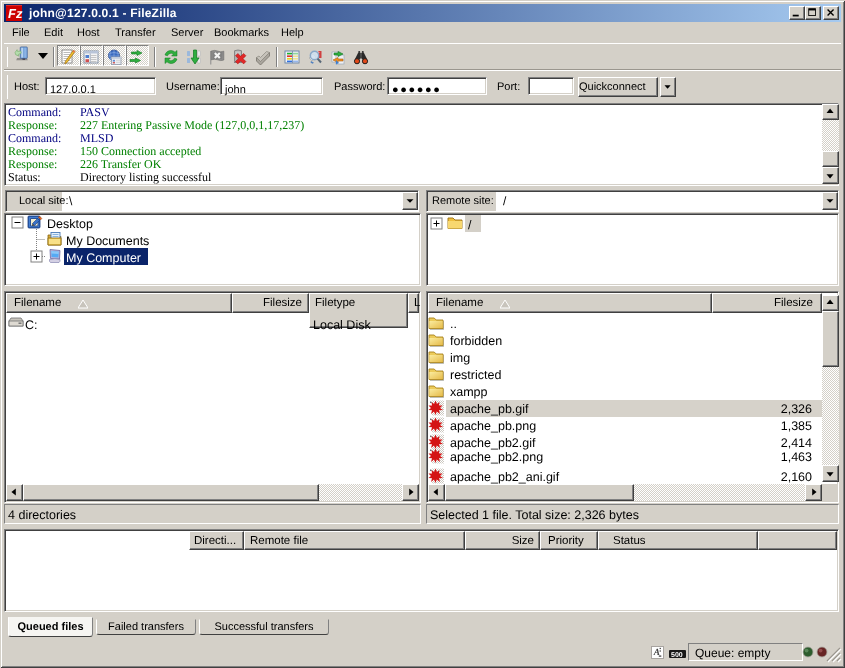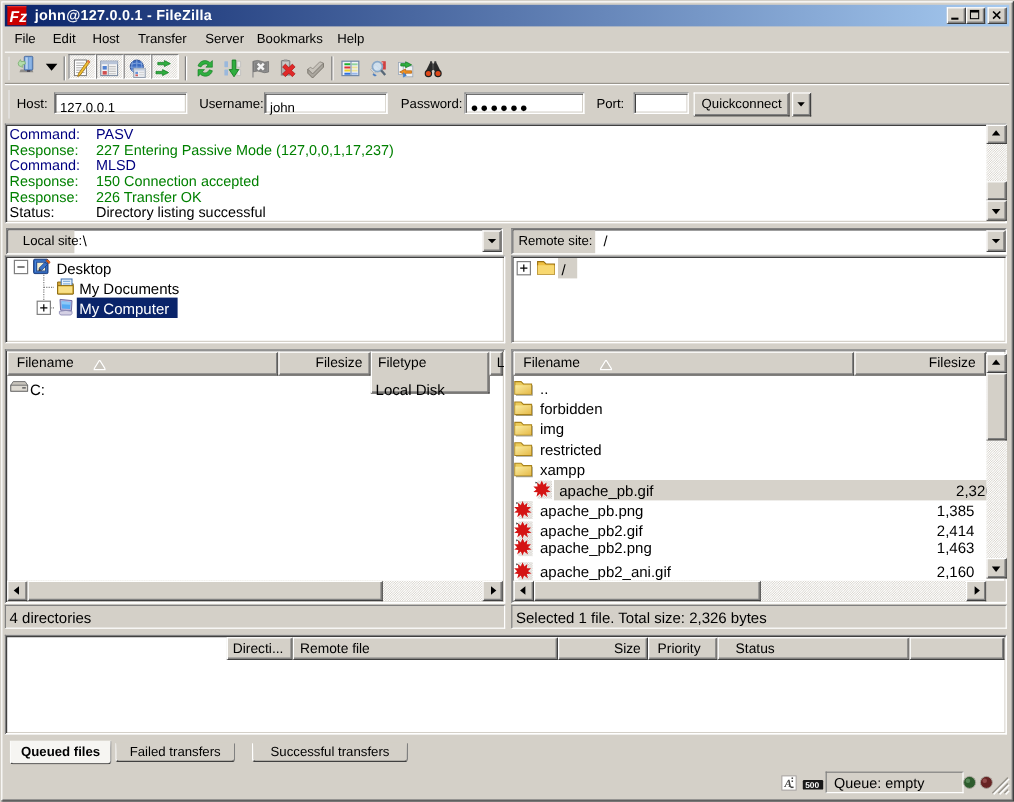--- a/index.html
+++ b/index.html
@@ -37,39 +37,39 @@
      linear-gradient(45deg,#d4d0c8 25%,transparent 25%,transparent 75%,#d4d0c8 75%),
      linear-gradient(45deg,#d4d0c8 25%,transparent 25%,transparent 75%,#d4d0c8 75%);
      background-size:2px 2px;background-position:0 0,1px 1px;}
   .ticon{position:absolute;top:49px;width:16px;height:16px;}
   
   .qlabel{position:absolute;top:81px;font-size:11px;}
   .qinput{position:absolute;top:77px;height:18px;background:#fff;border:1px solid;border-color:#808080 #fff #fff #808080;
     box-shadow: inset 1px 1px 0 #404040, inset -1px -1px 0 #d4d0c8;font-size:11px;line-height:18px;}
   .qinput span{position:absolute;left:4px;top:3px;}
   
-  .logline{position:absolute;font-size:12px;white-space:pre;}
+  .logline{position:absolute;font-size:12px;white-space:pre;font-family:Liberation Serif, serif;}
   .llab{display:inline-block;width:72px;}
   
   .sbbtn{position:absolute;background:#d4d0c8;border:1px solid;border-color:#fff #404040 #404040 #fff;
     box-shadow: inset -1px -1px 0 #808080;}
   .sbthumb{position:absolute;background:#d4d0c8;border:1px solid;border-color:#fff #404040 #404040 #fff;
     box-shadow: inset -1px -1px 0 #808080;}
   
   .hdr{position:absolute;background:#d4d0c8;border:1px solid;border-color:#fff #404040 #404040 #fff;
     box-shadow: inset -1px -1px 0 #808080;font-size:11.5px;}
   .hdr span{position:absolute;top:3px;}
   .row{position:absolute;font-size:12.5px;height:17px;}
   
   .tab{position:absolute;font-size:11px;}
   
   .treerow{position:absolute;font-size:12.5px;}
   
   .rfold,.rfile{position:absolute;left:427px;width:395px;height:17px;font-size:12.5px;}
-  .rsel{background:linear-gradient(to right,rgba(0,0,0,0) 19px,#d6d2ca 19px);margin-left:16px;}
+  .rsel{background:linear-gradient(to right,rgba(0,0,0,0) 19px,#d6d2ca 19px);}
   .rname{position:absolute;left:23px;top:2px;}
   .rsize{position:absolute;right:10px;top:2px;}
   .ricon{position:absolute;left:1px;top:0px;}
 </style>
 </head>
 <body>
 <div id="win">
   <svg width="0" height="0" style="position:absolute">
     <defs>
       <linearGradient id="fgrad" x1="0" y1="0" x2="1" y2="1">
@@ -272,21 +272,21 @@
   <div class="qlabel" style="left:166px">Username:</div>
   <div class="qinput" style="left:220px;width:103px">
       <span>john</span>
     </div>
   <div class="qlabel" style="left:334px">Password:</div>
   <div class="qinput" style="left:387px;width:100px">
       <span style="font-size:11px;letter-spacing:1.6px;top:3px">●●●●●●</span>
     </div>
   <div class="qlabel" style="left:497px">Port:</div>
   <div class="qinput" style="left:528px;width:46px"></div>
-  <div class="raised abs" style="left:578px;top:77px;width:80px;height:20px;text-align:center;font-size:11px;line-height:19px">Quickconnect</div>
+  <div class="raised abs" style="left:578px;top:77px;width:80px;height:20px;text-align:left;font-size:11px;line-height:19px">Quickconnect</div>
   <div class="raised abs" style="left:660px;top:77px;width:16px;height:20px">
     <svg class="glyph" viewBox="0 0 16 20">
         <polygon points="4,8 11,8 7.5,12" fill="#000"></polygon>
       </svg>
   </div>
 
   <div class="sunken abs" style="left:4px;top:103px;width:835px;height:83px"></div>
   <div class="logline" style="left:8px;top:105px;color:#000080"><span class="llab">Command:</span>PASV</div>
   <div class="logline" style="left:8px;top:118px;color:#008000"><span class="llab">Response:</span>227 Entering Passive Mode (127,0,0,1,17,237)</div>
   <div class="logline" style="left:8px;top:131px;color:#000080"><span class="llab">Command:</span>MLSD</div>
@@ -553,21 +553,21 @@
       <span style="left:14px">Status</span>
     </div>
   <div class="hdr" style="left:758px;top:531px;width:79px;height:19px"></div>
 
   <div class="tab" style="left:8px;top:617px;width:85px;height:20px;background:#f6f5f2;
      border:1px solid;border-color:#f6f5f2 #808080 #404040 #fff;border-radius:0 0 3px 3px;
      font-weight:bold;text-align:center;line-height:19px">Queued files</div>
   <div class="tab" style="left:96px;top:619px;width:100px;height:16px;background:#d4d0c8;
      border:1px solid;border-color:#d4d0c8 #808080 #404040 #fff;border-radius:0 0 3px 3px;
      text-align:center;line-height:15px">Failed transfers</div>
-  <div class="tab" style="left:210px;top:619px;width:130px;height:16px;background:#d4d0c8;
+  <div class="tab" style="left:199px;top:619px;width:130px;height:16px;background:#d4d0c8;
      border:1px solid;border-color:#d4d0c8 #808080 #404040 #fff;border-radius:0 0 3px 3px;
      text-align:center;line-height:15px">Successful transfers</div>
 
   <div class="abs" style="left:651px;top:646px;width:13px;height:13px;background:#fff;border:1px solid #a8a4a0">
     <svg class="glyph" viewBox="0 0 13 13">
         <text x="2" y="10" font-size="11" font-style="italic" font-weight="bold" fill="#404040" font-family="Liberation Serif">A</text>
         <g fill="#404040">
           <rect x="9" y="1" width="1.5" height="1.5"></rect>
           <rect x="9" y="4" width="1.5" height="1.5"></rect>
           <rect x="8" y="10" width="3" height="1.5"></rect>

